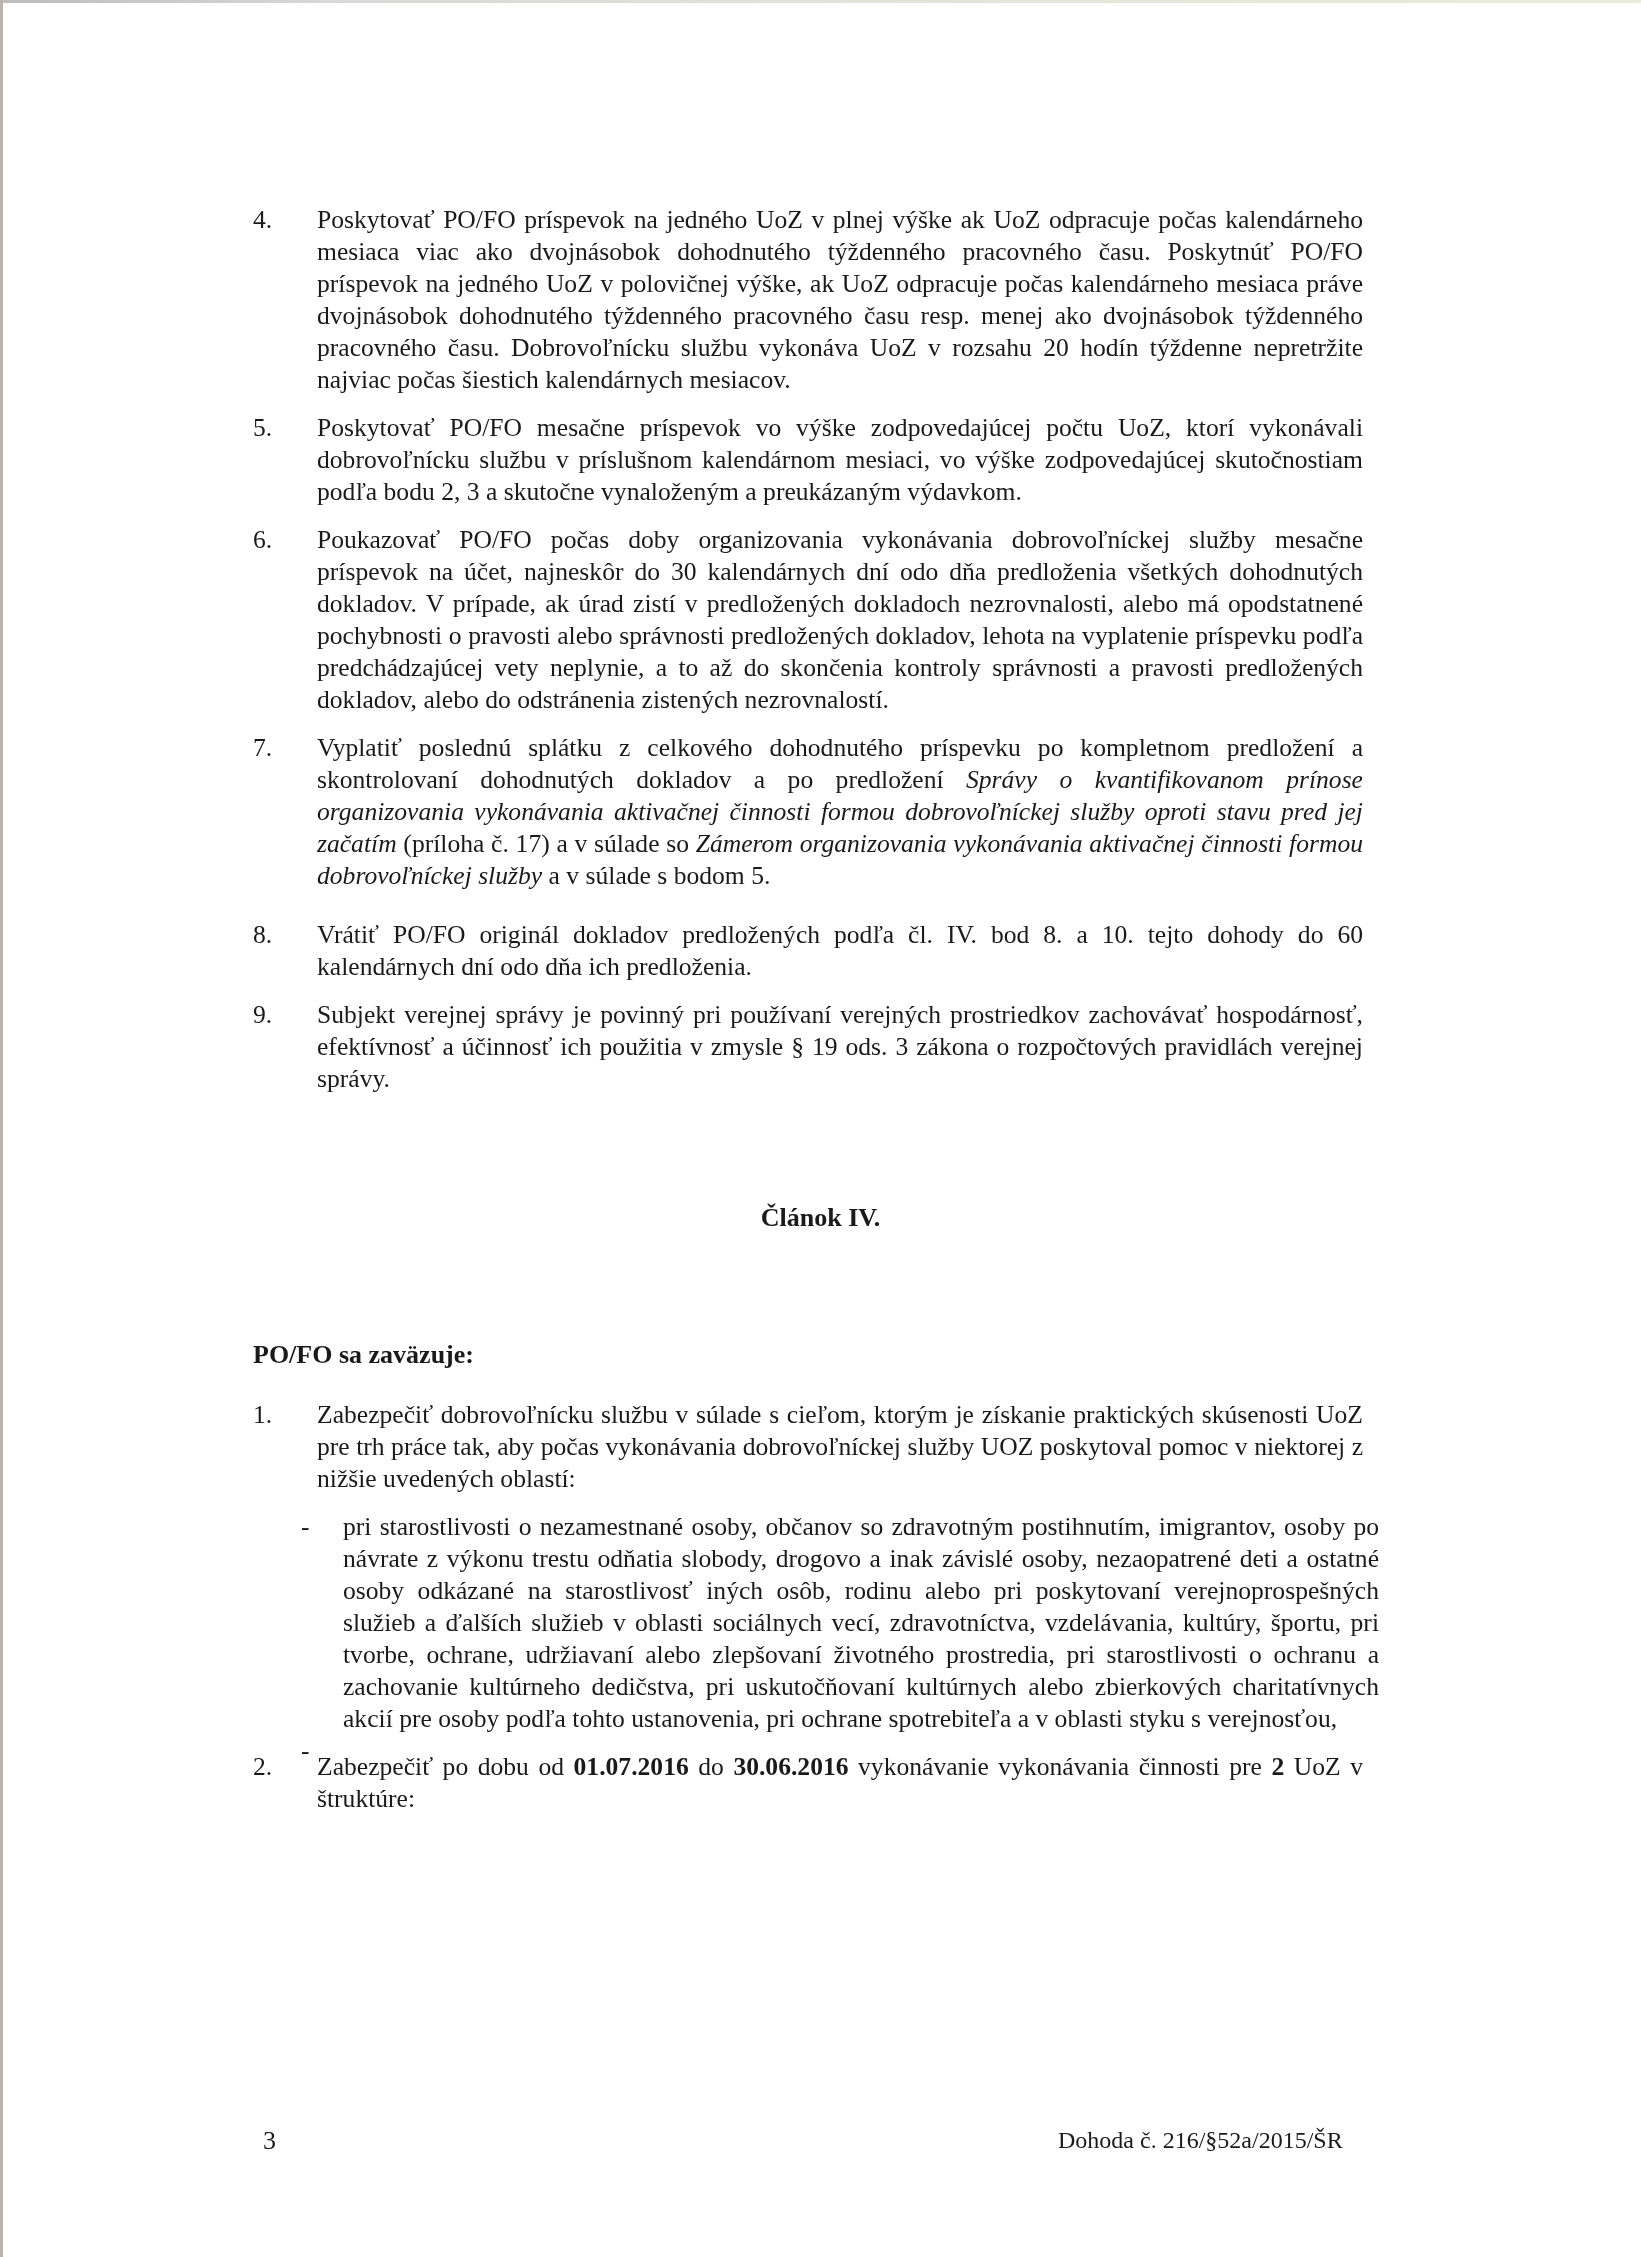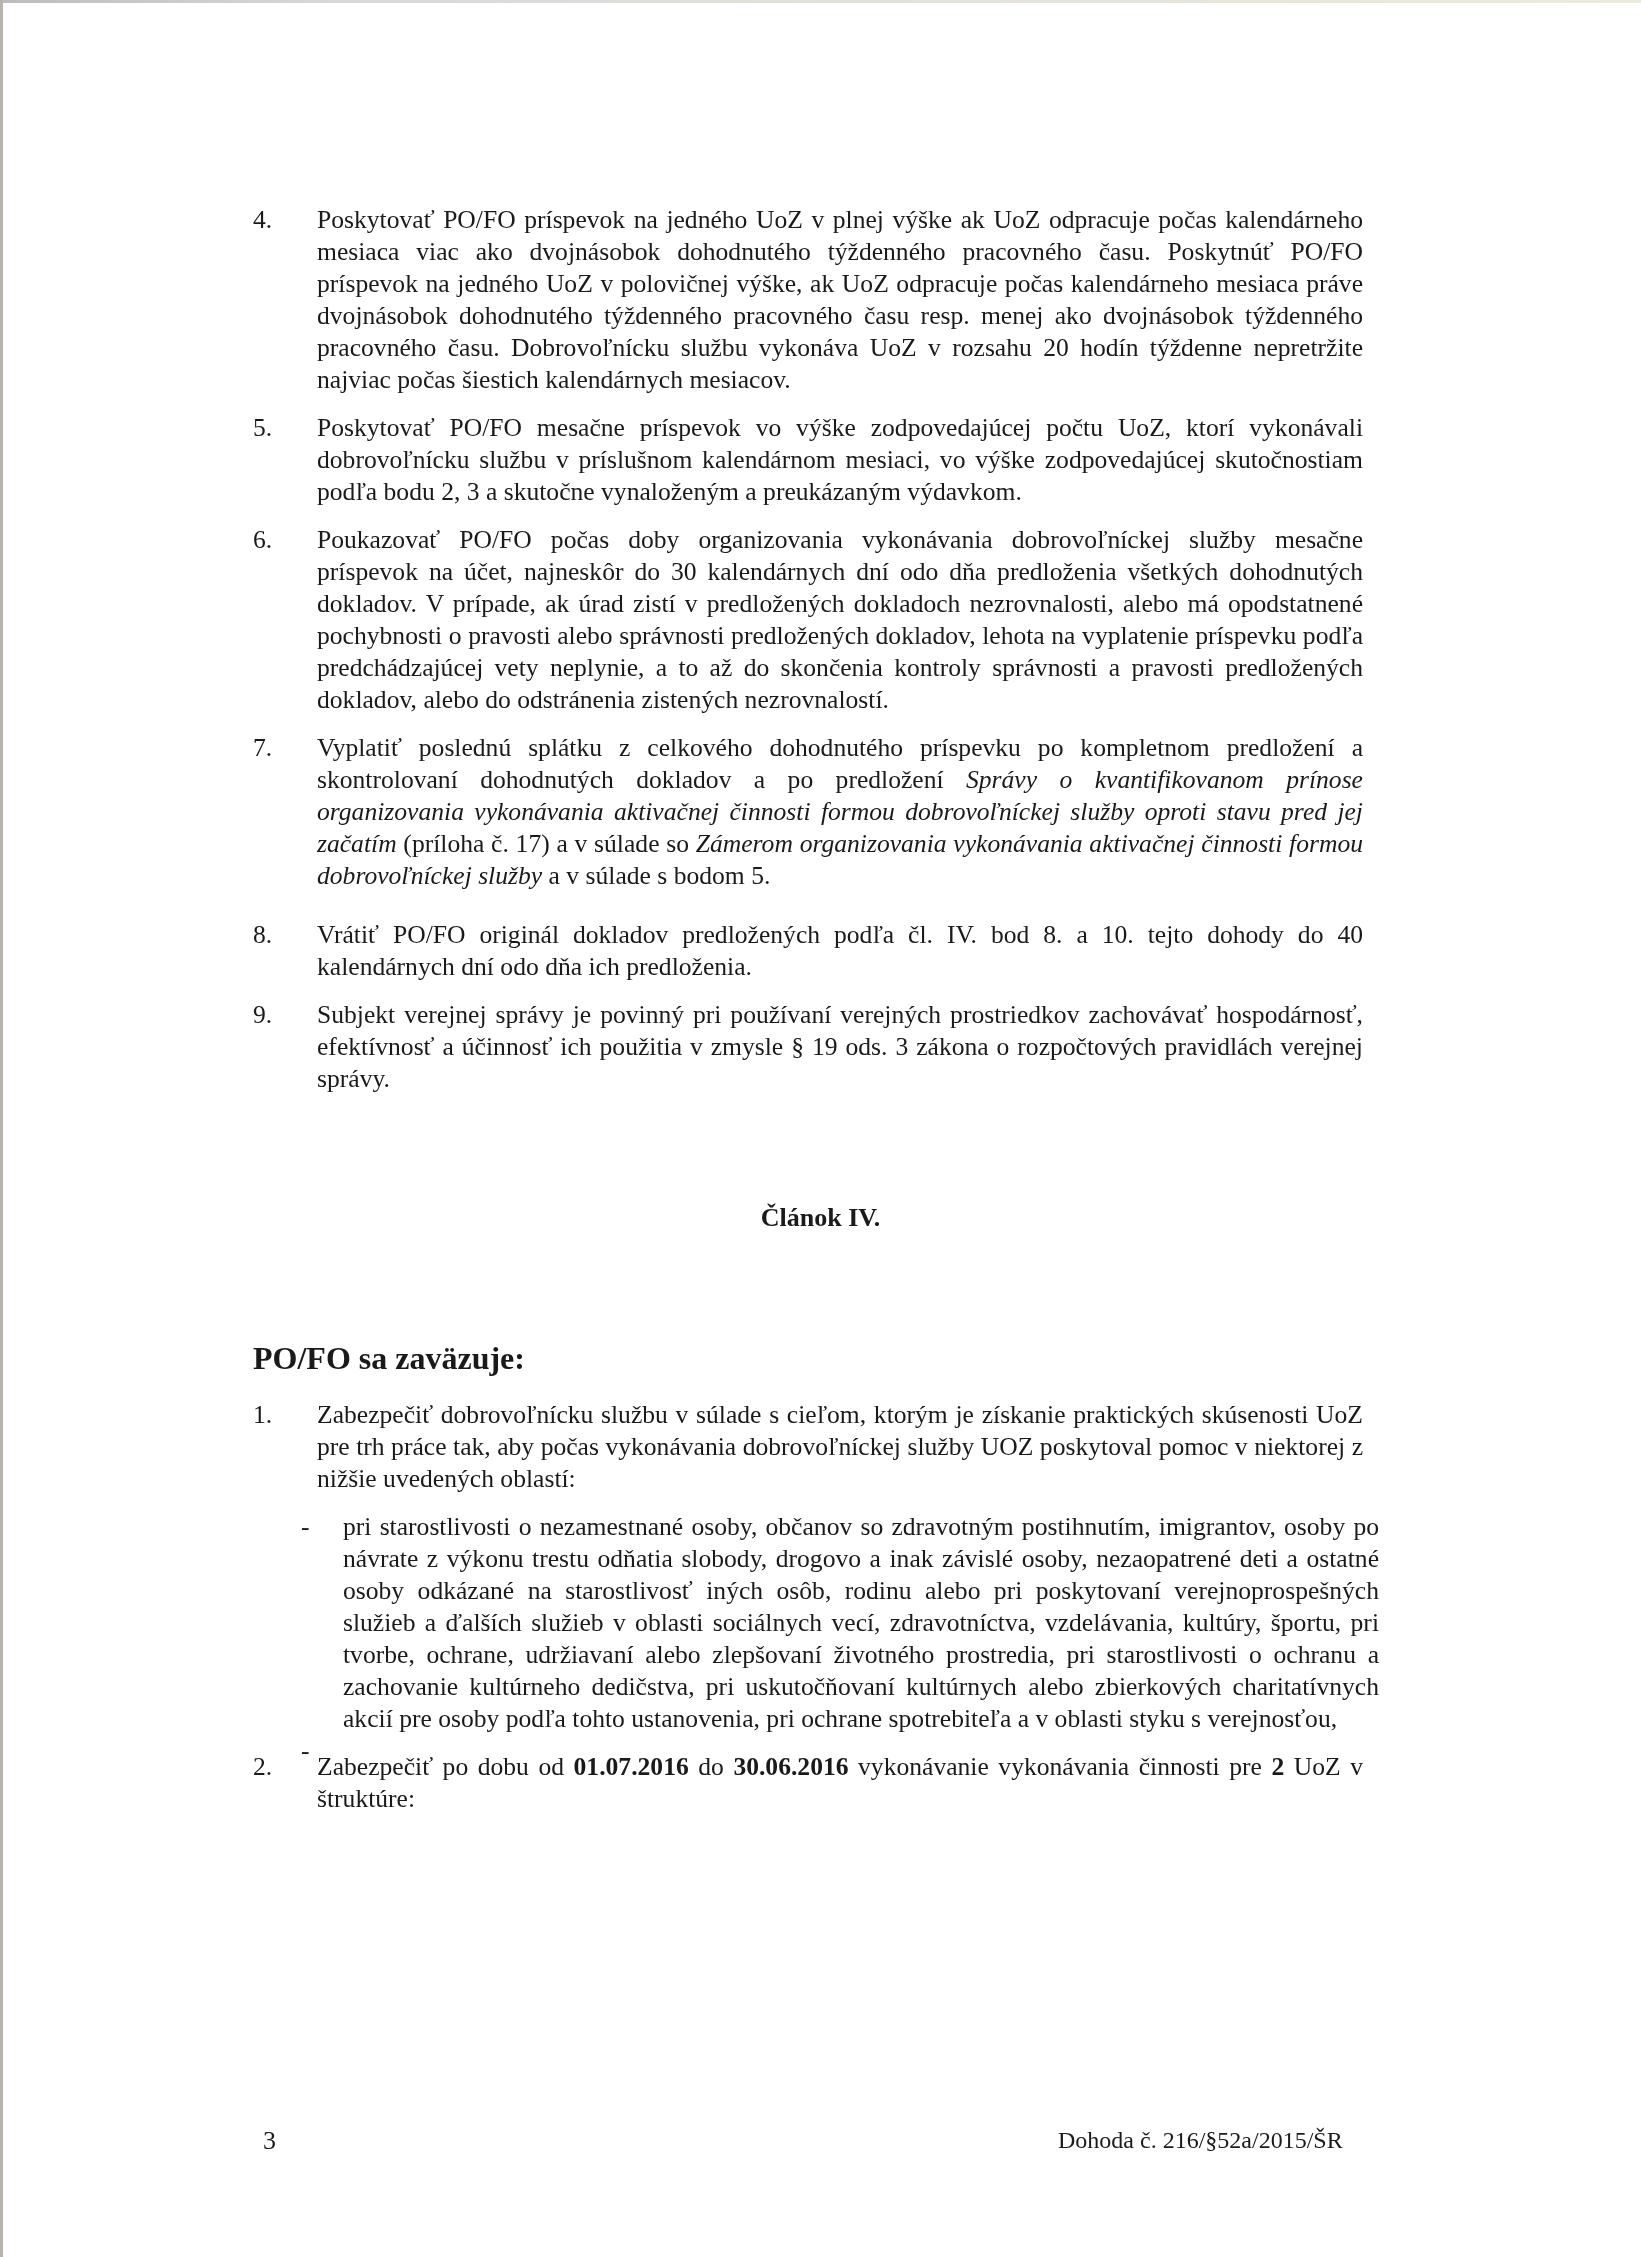--- a/index.html
+++ b/index.html
@@ -12,21 +12,21 @@
   .scan-edge-left { position: absolute; left: 0; top: 0; width: 2.9px; height: 2257px; background: #b9b3ad; }
   .page { position: absolute; left: 0; top: 0; width: 1641px; height: 2257px; }
   .list { position: absolute; left: 253px; width: 1126px; font-size: 25.6px; line-height: 32px; }
   .item { position: relative; padding-left: 48px; text-align: justify; text-justify: inter-word; }
   .item .num { position: absolute; left: 0; top: 0; width: 39px; }
   .item p { margin: 16px; }
   .item + .item { margin-top: 15.4px; }
   i { font-style: italic; }
   b { font-weight: bold; }
   .center { position: absolute; left: 0; width: 1641px; text-align: center; font-weight: bold; font-size: 26px; }
-  .subhead { position: absolute; left: 253px; font-weight: bold; font-size: 32px; }
+  .subhead { position: absolute; left: 253px; font-weight: bold; font-size: 26px; }
   .dash-list { margin: 0; padding: 0; list-style: none; }
   .dash-list li { position: relative; padding-left: 42px; text-align: justify; }
   .dash-list li .dash { position: absolute; left: 0; top: 0; }
   .footer-ref { position: absolute; left: 1058px; top: 2087px; font-size: 24px; margin-top: 40px; }
   .page-num { position: absolute; left: 263px; top: 2126px; font-size: 26px; }
 </style>
 </head>
 <body>
 
 <div class="scan-edge-top"></div>
@@ -46,21 +46,21 @@
     <div class="item">
       <span class="num">6.</span>
       <p>Poukazovať PO/FO počas doby organizovania vykonávania dobrovoľníckej služby mesačne príspevok na účet, najneskôr do 30 kalendárnych dní odo dňa predloženia všetkých dohodnutých dokladov. V prípade, ak úrad zistí v predložených dokladoch nezrovnalosti, alebo má opodstatnené pochybnosti o pravosti alebo správnosti predložených dokladov, lehota na vyplatenie príspevku podľa predchádzajúcej vety neplynie, a to až do skončenia kontroly správnosti a pravosti predložených dokladov, alebo do odstránenia zistených nezrovnalostí.</p>
     </div>
     <div class="item">
       <span class="num">7.</span>
       <p><span>Vyplatiť poslednú splátku z celkového dohodnutého príspevku po kompletnom predložení a skontrolovaní dohodnutých dokladov a po predložení </span><i>Správy o kvantifikovanom prínose organizovania vykonávania aktivačnej činnosti formou dobrovoľníckej služby oproti stavu pred jej začatím</i><span> (príloha č. 17) a v súlade so </span><i>Zámerom organizovania vykonávania aktivačnej činnosti formou dobrovoľníckej služby</i><span> a v súlade s bodom 5.</span></p>
     </div>
     <div class="item" style="margin-top:27px;">
       <span class="num">8.</span>
-      <p>Vrátiť PO/FO originál dokladov predložených podľa čl. IV. bod 8. a 10. tejto dohody do 40 kalendárnych dní odo dňa ich predloženia.</p>
+      <p>Vrátiť PO/FO originál dokladov predložených podľa čl. IV. bod 8. a 10. tejto dohody do 60 kalendárnych dní odo dňa ich predloženia.</p>
     </div>
     <div class="item">
       <span class="num">9.</span>
       <p>Subjekt verejnej správy je povinný pri používaní verejných prostriedkov zachovávať hospodárnosť, efektívnosť a účinnosť ich použitia v zmysle § 19 ods. 3 zákona o rozpočtových pravidlách verejnej správy.</p>
     </div>
   </div>
 
   <div class="center" style="top:1203px;">Článok IV.</div>
 
   <div class="subhead" style="top:1340px;">PO/FO sa zaväzuje:</div>

